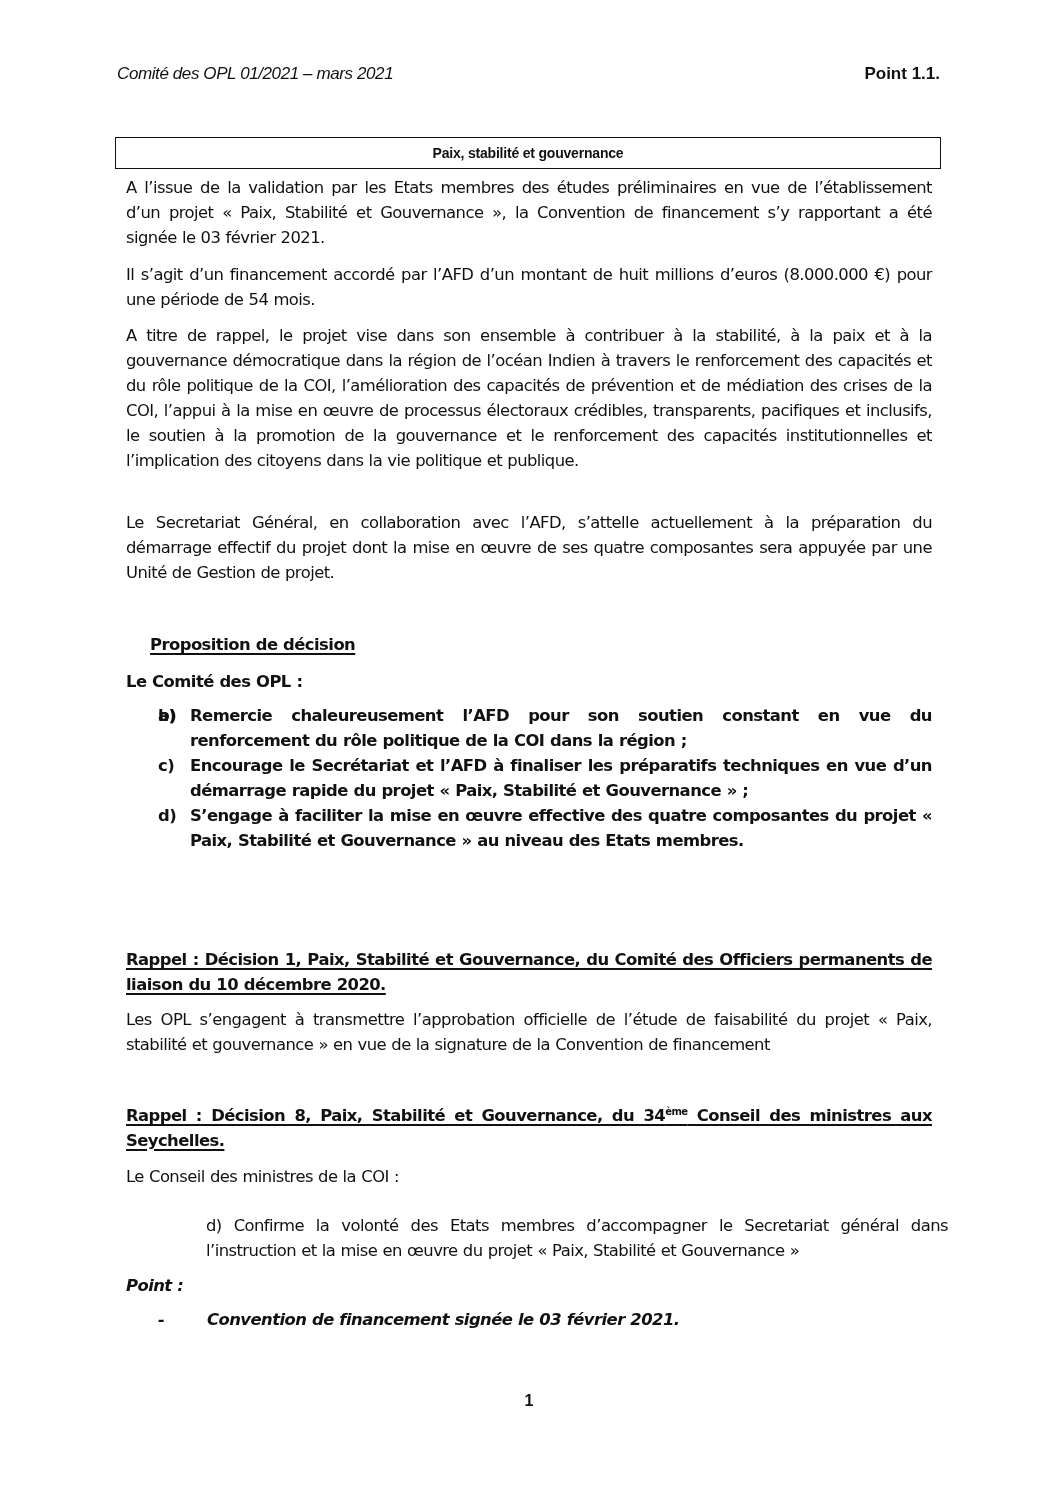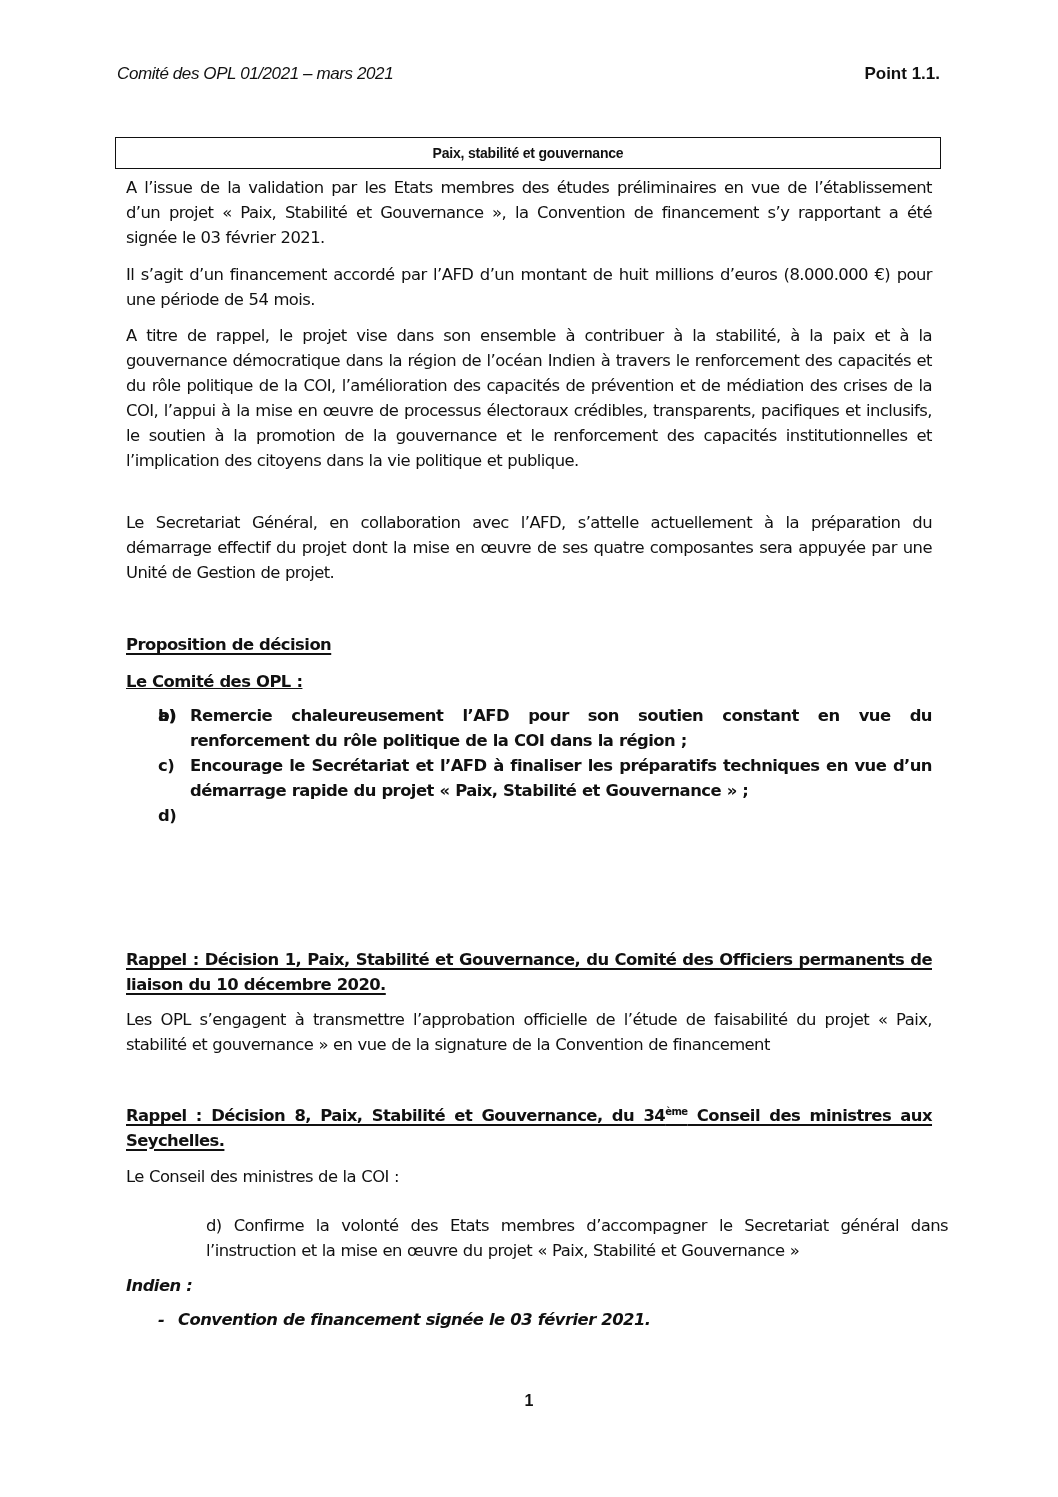--- a/index.html
+++ b/index.html
@@ -62,21 +62,21 @@
       left: 0; width: 806px;
       text-align: justify;
       margin: 0;
     }
     .heading-u {
       font-weight: bold;
       text-decoration: underline;
       text-decoration-thickness: 1.5px;
       text-underline-offset: 3px;
     }
-    .bold { font-weight: bold; text-decoration: underline; }
+    .bold { font-weight: bold; }
     .decision-list {
       position: absolute;
       left: 32px; width: 774px;
       margin: 0; padding: 0;
       list-style: none;
       font-weight: bold;
     }
     .decision-item {
       position: relative;
       padding-left: 32px;
@@ -102,21 +102,21 @@
       left: 32px;
       font-weight: bold;
       font-style: italic;
     }
     .annex-bullet {
       position: absolute;
       left: 0; top: 0;
     }
     .annex-text {
       position: absolute;
-      left: 20px; top: 0;
+      left: 49px; top: 0;
       white-space: nowrap;
     }
     sup { font-size: 10px; line-height: 0; vertical-align: 6px; }
     .page-number {
       position: absolute;
       left: 0; width: 1058px;
       top: 1392px;
       text-align: center;
       font-weight: bold;
       font-size: 16px;
@@ -134,48 +134,49 @@
   </div>
 
   <div class="title-box">Paix, stabilité et gouvernance</div>
 
   <div class="body">
     <p class="para" style="top:175px;">A l’issue de la validation par les Etats membres des études préliminaires en vue de l’établissement d’un projet « Paix, Stabilité et Gouvernance », la Convention de financement s’y rapportant a été signée le 03 février 2021.</p>
     <p class="para" style="top:262px;">Il s’agit d’un financement accordé par l’AFD d’un montant de huit millions d’euros (8.000.000 €) pour une période de 54 mois.</p>
     <p class="para" style="top:323px;">A titre de rappel, le projet vise dans son ensemble à contribuer à la stabilité, à la paix et à la gouvernance démocratique dans la région de l’océan Indien à travers le renforcement des capacités et du rôle politique de la COI, l’amélioration des capacités de prévention et de médiation des crises de la COI, l’appui à la mise en œuvre de processus électoraux crédibles, transparents, pacifiques et inclusifs, le soutien à la promotion de la gouvernance et le renforcement des capacités institutionnelles et l’implication des citoyens dans la vie politique et publique.</p>
     <p class="para" style="top:510px;">Le Secretariat Général, en collaboration avec l’AFD, s’attelle actuellement à la préparation du démarrage effectif du projet dont la mise en œuvre de ses quatre composantes sera appuyée par une Unité de Gestion de projet.</p>
 
-    <div class="para heading-u" style="top:632px;">Proposition de décision</div>
+    <div class="para heading-u" style="top:632px;margin-left:24px;">Proposition de décision</div>
     <div class="para bold" style="top:669px;">Le Comité des OPL :</div>
 
     <ul class="decision-list" style="top:703px;">
       <li class="decision-item">
         <span class="decision-label">a)</span>
       </li>
       <li class="decision-item">
         <span class="decision-label">b)</span>
         <span>Remercie chaleureusement l’AFD pour son soutien constant en vue du renforcement du rôle politique de la COI dans la région ;</span>
       </li>
       <li class="decision-item">
         <span class="decision-label">c)</span>
         <span>Encourage le Secrétariat et l’AFD à finaliser les préparatifs techniques en vue d’un démarrage rapide du projet « Paix, Stabilité et Gouvernance » ;</span>
       </li>
       <li class="decision-item">
         <span class="decision-label">d)</span>
+        <span>S’engage à faciliter la mise en œuvre effective des quatre composantes du projet « Paix, Stabilité et Gouvernance » au niveau des Etats membres.</span>
       </li>
     </ul>
 
     <div class="para heading-u" style="top:947px;">Rappel : Décision 1, Paix, Stabilité et Gouvernance, du Comité des Officiers permanents de liaison du 10 décembre 2020.</div>
     <p class="para" style="top:1007px;">Les OPL s’engagent à transmettre l’approbation officielle de l’étude de faisabilité du projet « Paix, stabilité et gouvernance » en vue de la signature de la Convention de financement</p>
 
     <div class="para heading-u" style="top:1103px;"><span>Rappel : Décision 8, Paix, Stabilité et Gouvernance, du 34</span><sup>ème</sup><span> Conseil des ministres aux Seychelles.</span></div>
     <div class="para" style="top:1164px;">Le Conseil des ministres de la COI :</div>
     <p class="indented" style="top:1197px;margin:16px;">d) Confirme la volonté des Etats membres d’accompagner le Secretariat général dans l’instruction et la mise en œuvre du projet « Paix, Stabilité et Gouvernance »</p>
 
-    <div class="annex-title" style="top:1273px;">Indien :</div>
+    <div class="annex-title" style="top:1273px;">Point :</div>
     <div class="annex-item" style="top:1307px;width:774px;height:25px;">
       <span class="annex-bullet">-</span>
       <span class="annex-text">Convention de financement signée le 03 février 2021.</span>
     </div>
   </div>
 
   <div class="page-number">1</div>
 </div>
 
 </body></html>

